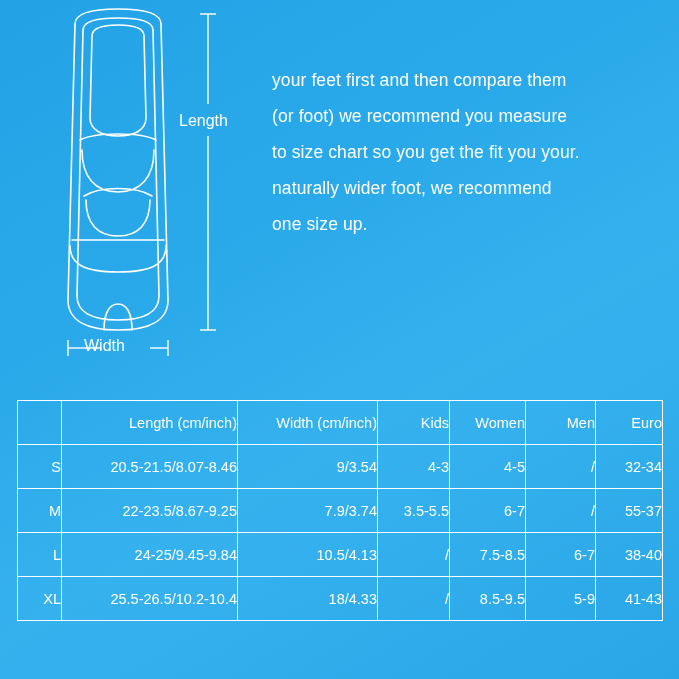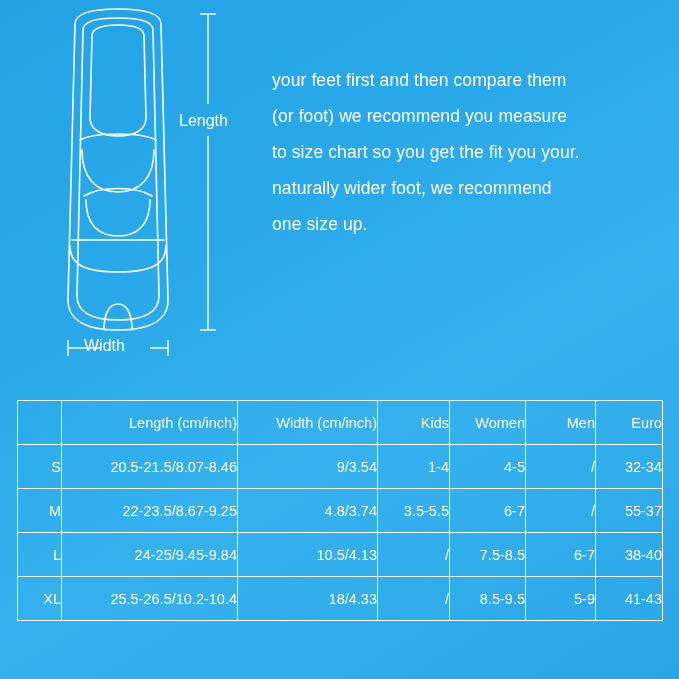--- a/index.html
+++ b/index.html
@@ -157,29 +157,29 @@
         <th>Women</th>
         <th>Men</th>
         <th>Euro</th>
       </tr>
     </thead>
     <tbody>
       <tr>
         <td>S</td>
         <td>20.5-21.5/8.07-8.46</td>
         <td>9/3.54</td>
-        <td>1-4</td>
+        <td>4-3</td>
         <td>4-5</td>
         <td>/</td>
         <td>32-34</td>
       </tr>
       <tr>
         <td>M</td>
         <td>22-23.5/8.67-9.25</td>
-        <td>4.8/3.74</td>
+        <td>7.9/3.74</td>
         <td>3.5-5.5</td>
         <td>6-7</td>
         <td>/</td>
         <td>55-37</td>
       </tr>
       <tr>
         <td>L</td>
         <td>24-25/9.45-9.84</td>
         <td>10.5/4.13</td>
         <td>/</td>

